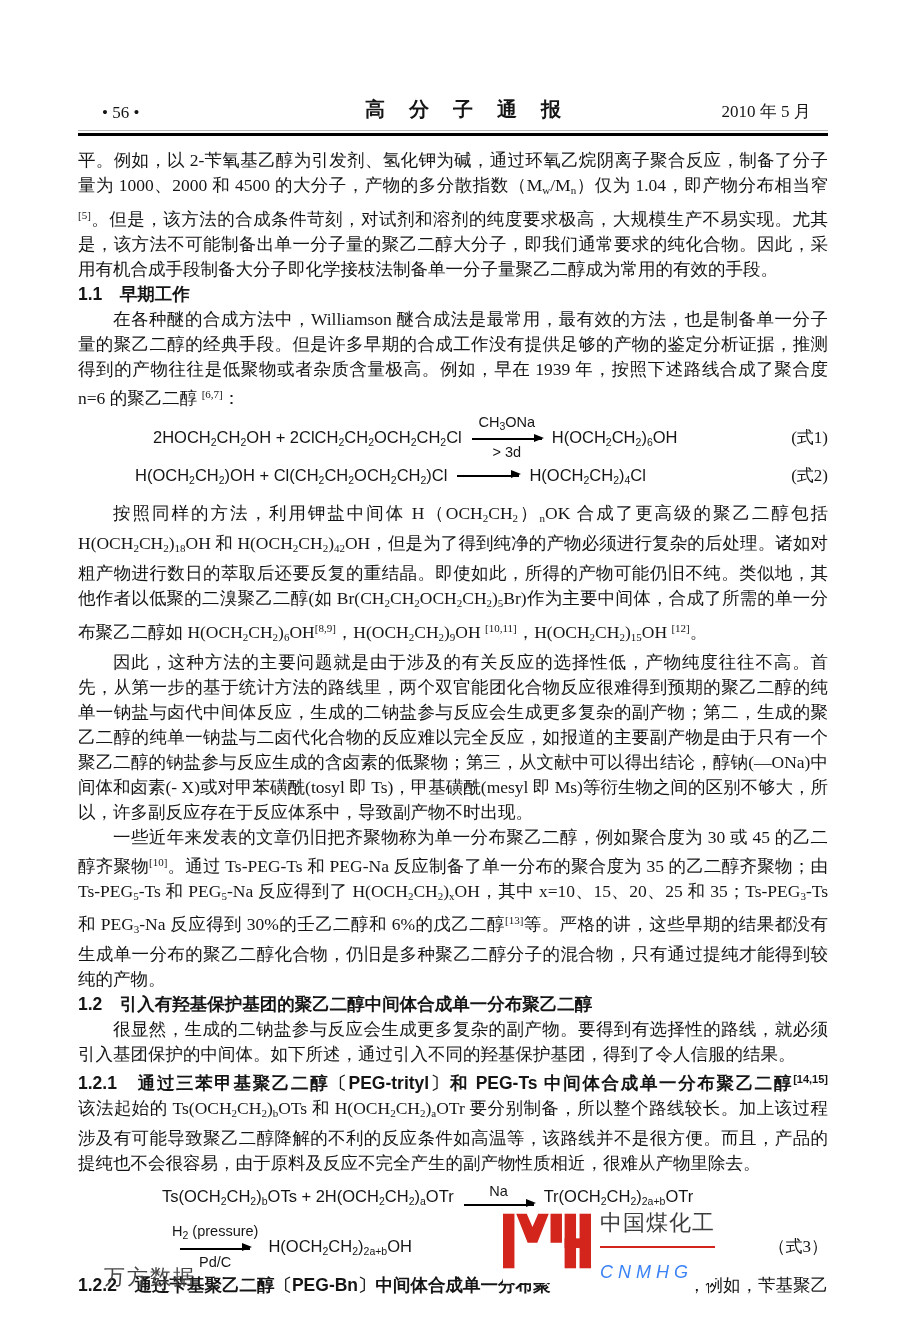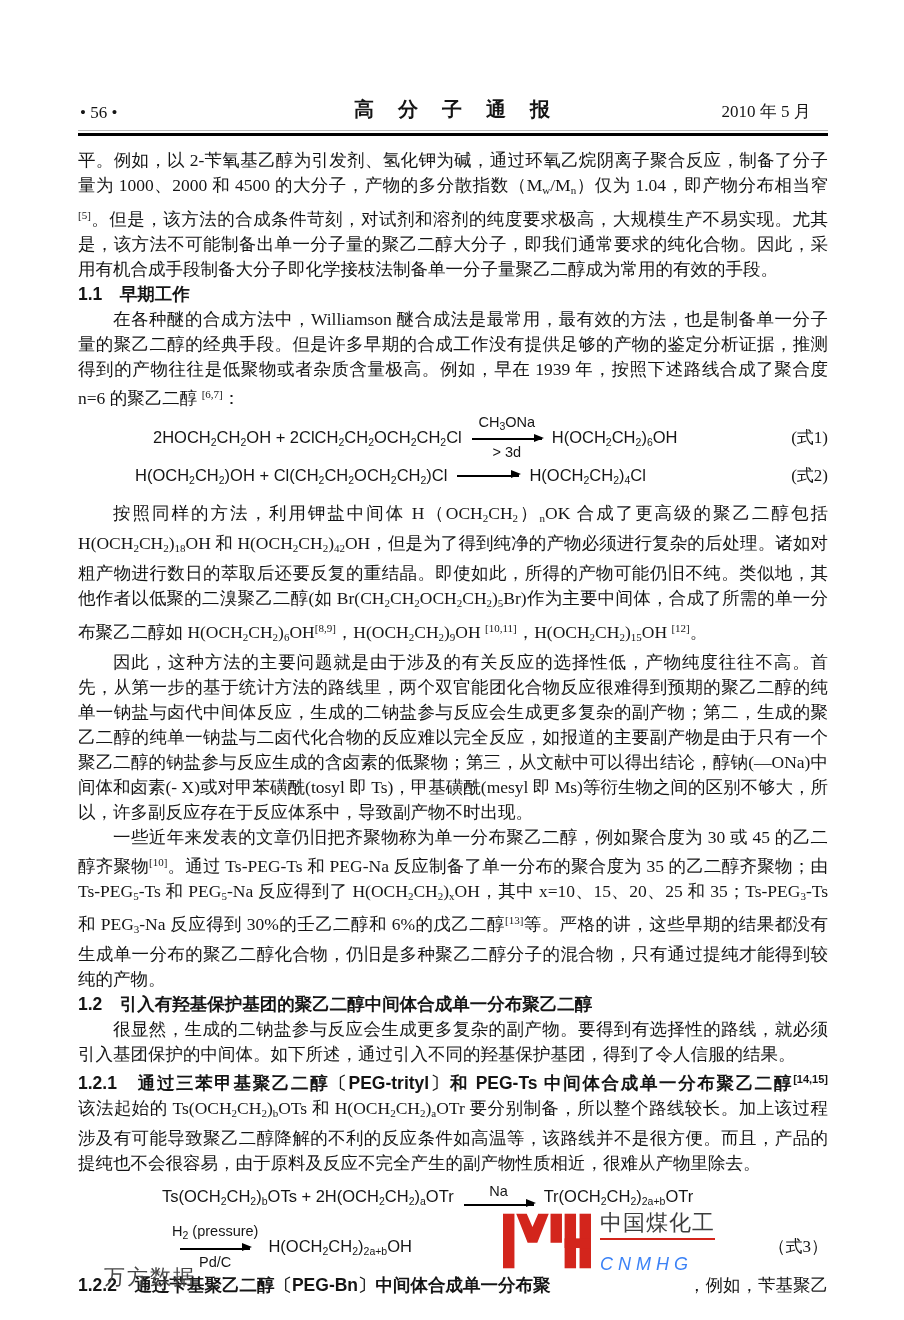--- a/index.html
+++ b/index.html
@@ -5,21 +5,21 @@
   html,body { margin:0; padding:0; background:#e8e8e8; }
   .page {
     position:relative; width:904px; height:1320px; margin:0 auto;
     background:#ffffff; overflow:hidden;
     font-family:"Liberation Serif","DejaVu Serif",serif;
     color:#151515;
   }
   .content { position:absolute; left:78px; top:96px; width:750px; }
 
   
-  .pg-header { display:flex; align-items:flex-end; padding:0 2px 7px 2px; }
+  .pg-header { display:flex; align-items:flex-end; padding:0 2px 7px 2px;margin-left:22px; }
   .pg-num  { font-size:17px; width:120px; }
   .journal { flex:1; text-align:center; font-size:20px; font-weight:bold; letter-spacing:2px; }
   .pg-date { font-size:17px; width:120px; text-align:center; }
   .rule-thin  { height:1px; background:#b9b9b9; margin-bottom:2px; }
   .rule-thick { height:3px; background:#000; margin-bottom:12px; }
 
   
   .para { font-size:17.5px; line-height:25px; text-align:justify; text-indent:2em; margin:0; }
   .para.noindent { text-indent:0; }
   .sec-head {
@@ -52,21 +52,21 @@
   }
 
   
   .bottom-block { position:relative; }
   .split-line { display:flex; justify-content:space-between; font-size:17.5px; line-height:25px; }
 
   
   .wm { position:absolute; left:425px; top:27px; display:flex; align-items:flex-start; gap:9px; background:#fff; }
   .wm-logo { width:88px; height:62px; display:block; }
   .wm-text { display:flex; flex-direction:column; font-family:"Liberation Sans","DejaVu Sans",sans-serif; }
-  .wm-cn { font-size:22px; color:#3c3c3c; letter-spacing:1px; line-height:1.15; padding-bottom:3px; border-bottom:2px solid #d3251c; white-space:nowrap; }
+  .wm-cn { font-size:22px; color:#3c3c3c; letter-spacing:1px; line-height:1.15; padding-bottom:11px; border-bottom:2px solid #d3251c; white-space:nowrap; }
   .wm-en { font-size:18px; color:#3b82f6; letter-spacing:5px; margin-top:14px;font-style:italic; }
 
   .wanfang {
     position:absolute; left:76px; top:1263px; font-size:21px; color:#454545;
     font-family:"Liberation Sans","DejaVu Sans",sans-serif; letter-spacing:2px;margin-left:28px;
   }
 </style>
 </head>
 <body>
 

